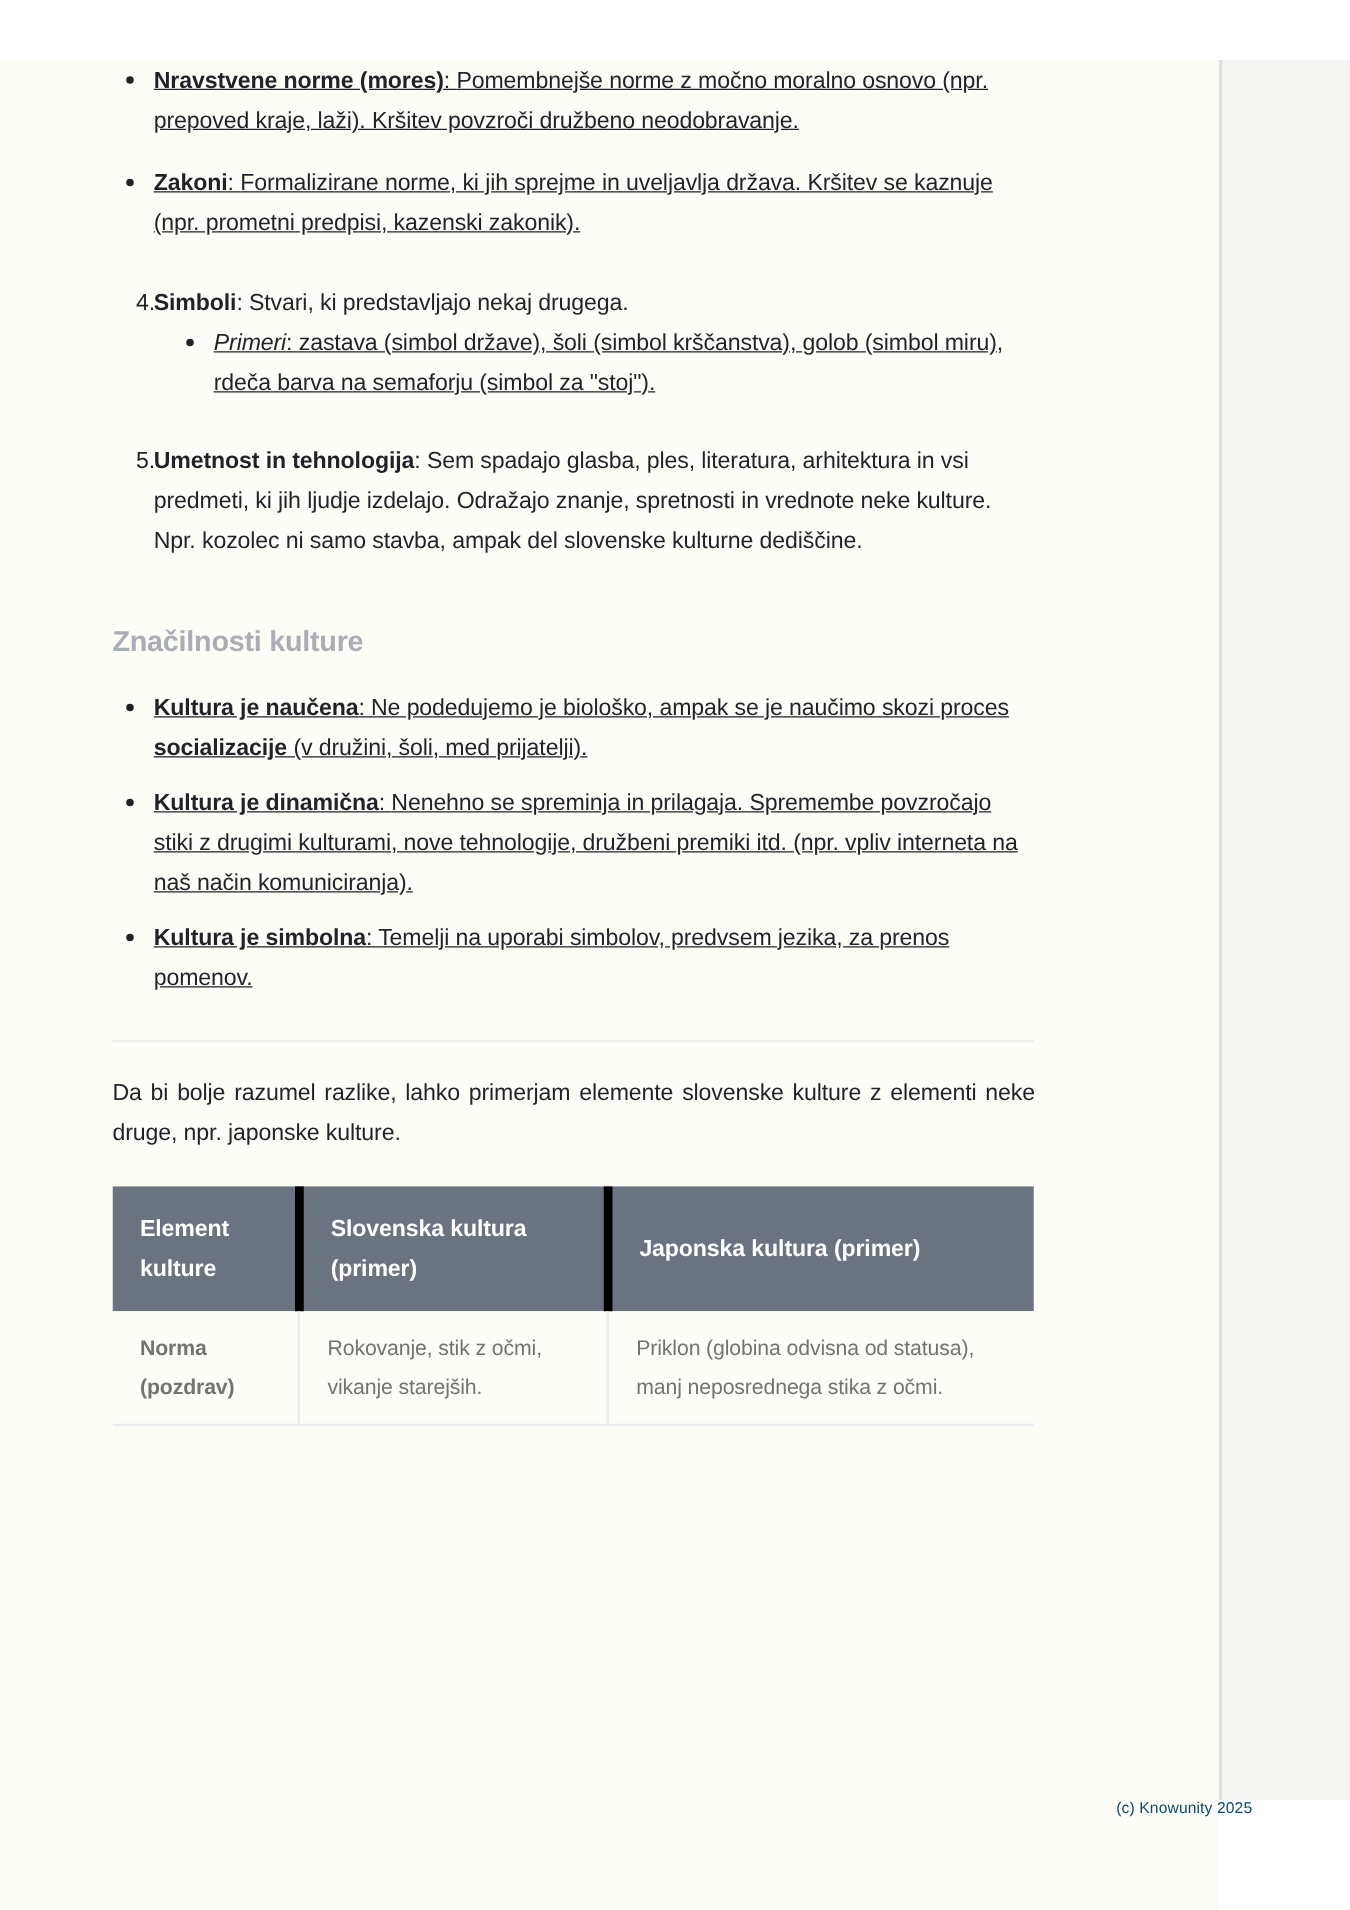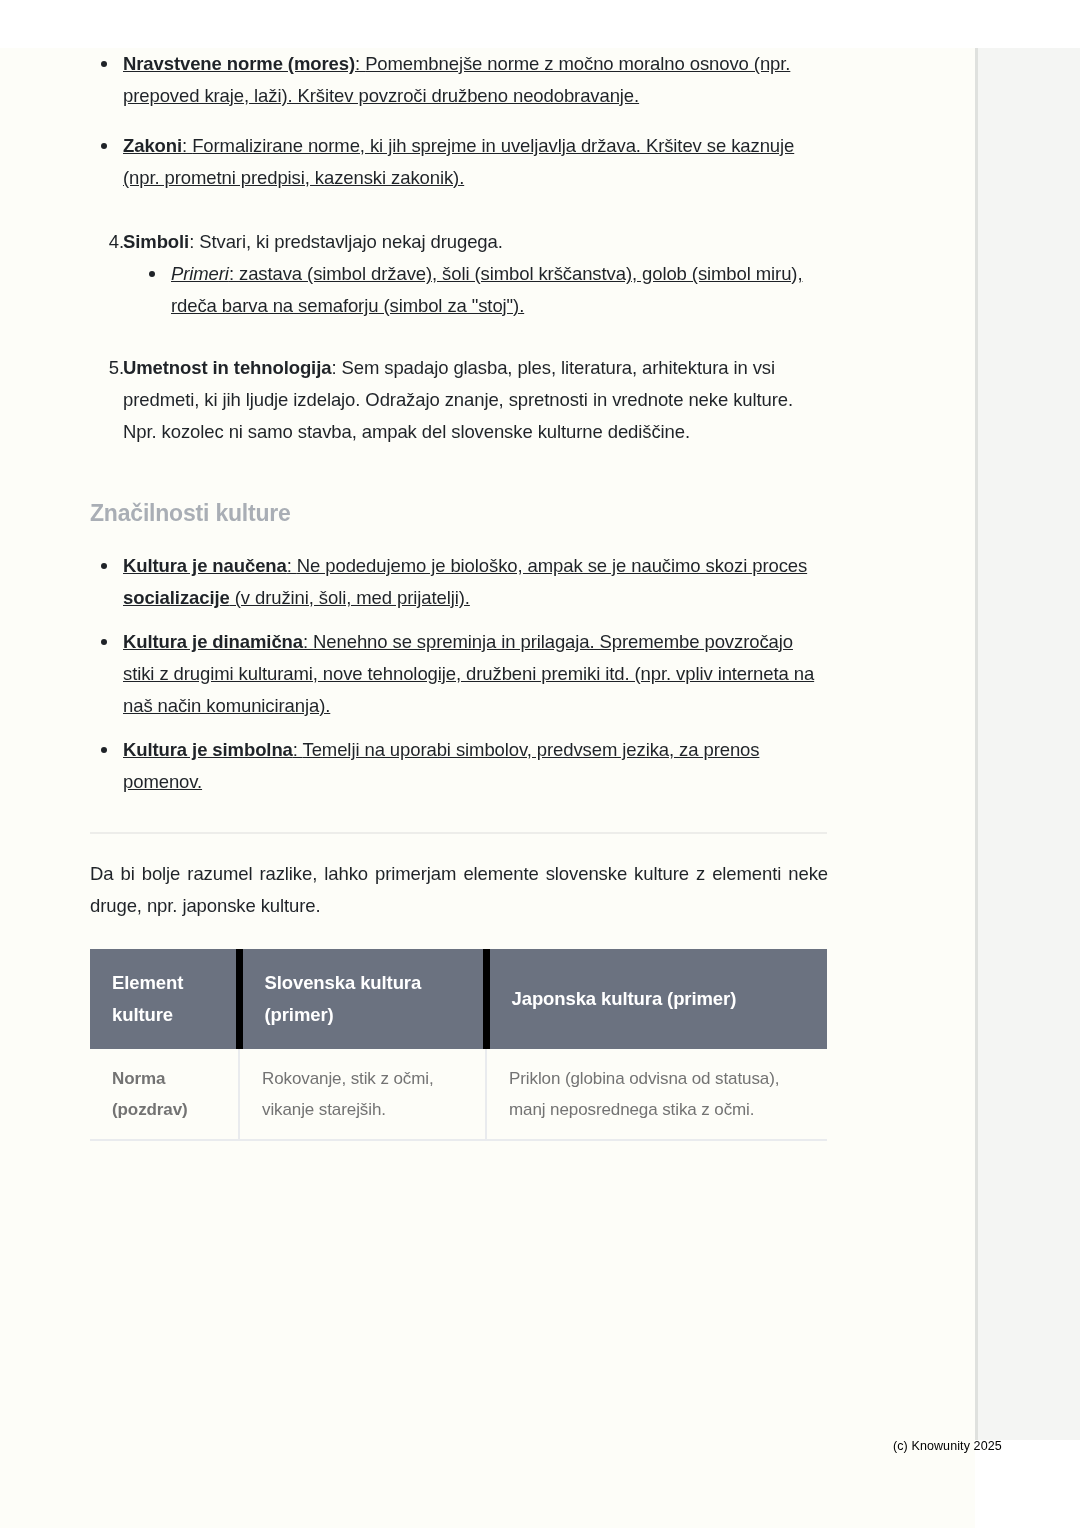--- a/index.html
+++ b/index.html
@@ -175,21 +175,21 @@
     height: 383px;
   }
 
   
   #watermark {
     position: absolute;
     left: 893px;
     top: 1438px;
     font-size: 12.5px;
     line-height: 16px;
-    color: #000000;
+    color: #0c4a6e;
     white-space: nowrap;
     letter-spacing: 0.1px;
   }
 </style>
 </head>
 <body>
 
 <div id="page-sheet"></div>
 <div id="page-right-edge"></div>
 <div id="page-right-strip"></div>

